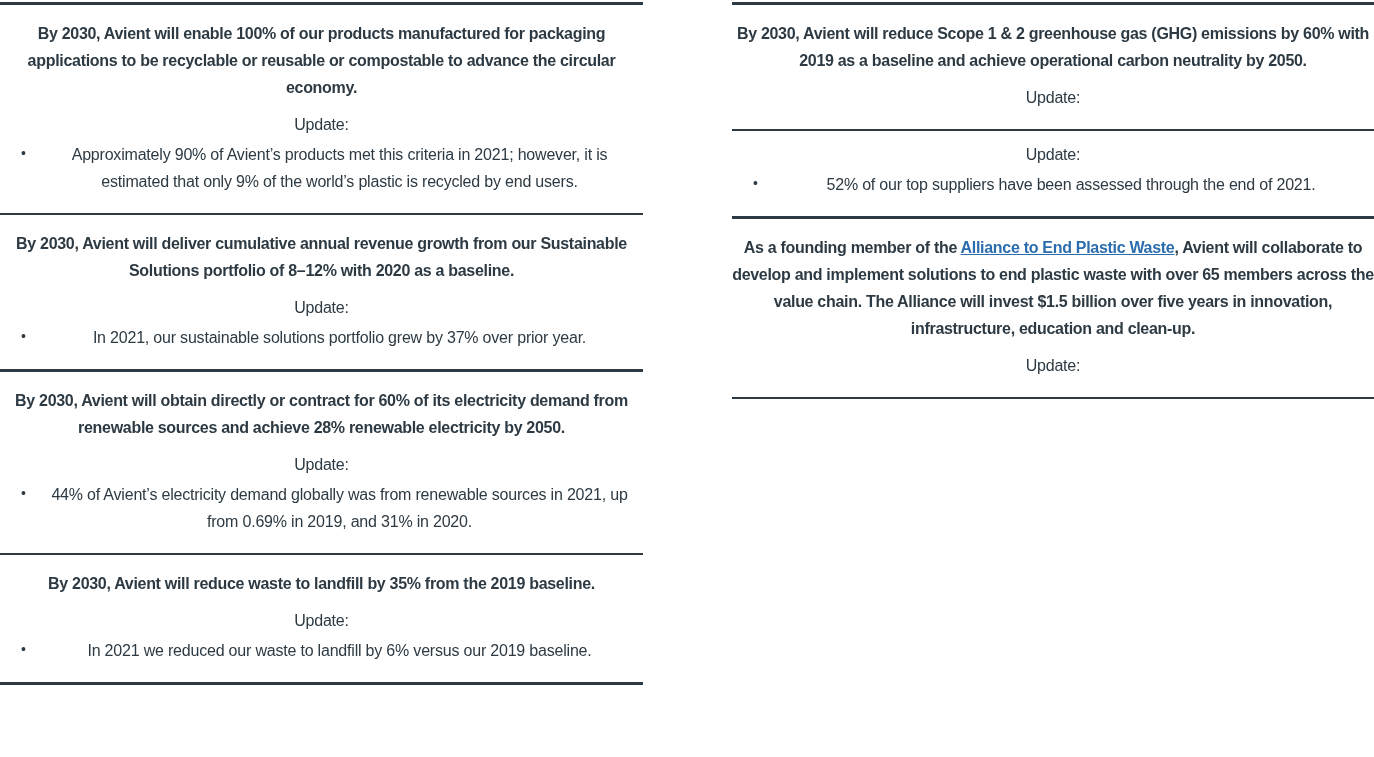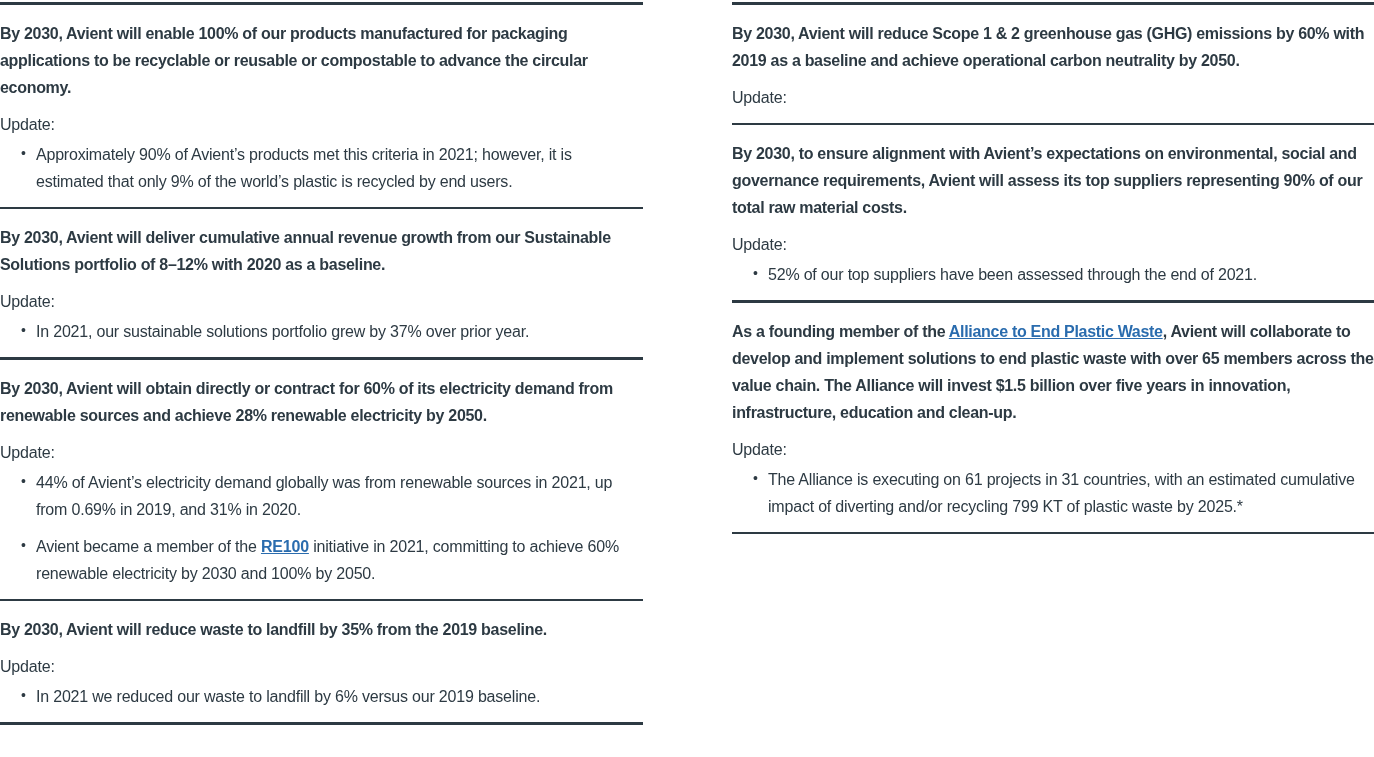--- a/index.html
+++ b/index.html
@@ -34,21 +34,22 @@
   }
   .col.right{
     width:642px;
     margin-left:89px;
   }
   .rule{
     height:2.5px;
     background:var(--rule);
   }
   section.goal-section{
-    padding-bottom:12px;
+    padding-bottom:18px;
+    text-align:center;
   }
   .goal{
     font-weight:700;
     letter-spacing:-0.3px;
     margin:15px 0 0 0;
   }
   .update-label{
     font-weight:400;
     letter-spacing:-0.2px;
     margin:10px 0 0 0;
@@ -104,21 +105,20 @@
         <li class="update-item"><span>In 2021, our sustainable solutions portfolio grew by 37% over prior year.</span></li>
       </ul>
     </section>
     <div class="rule"></div>
 
     <section class="goal-section">
       <p class="goal"><span>By 2030, Avient will obtain directly or contract for 60% of its electricity demand from renewable sources and achieve 28% renewable electricity by 2050.</span></p>
       <p class="update-label">Update:</p>
       <ul class="updates spaced">
         <li class="update-item"><span>44% of Avient’s electricity demand globally was from renewable sources in 2021, up from 0.69% in 2019, and 31% in 2020.</span></li>
-        <li class="update-item"><span>Avient became a member of the </span><a class="inline-link" href="#">RE100</a><span> initiative in 2021, committing to achieve 60% renewable electricity by 2030 and 100% by 2050.</span></li>
       </ul>
     </section>
     <div class="rule"></div>
 
     <section class="goal-section">
       <p class="goal"><span>By 2030, Avient will reduce waste to landfill by 35% from the 2019 baseline.</span></p>
       <p class="update-label">Update:</p>
       <ul class="updates">
         <li class="update-item"><span>In 2021 we reduced our waste to landfill by 6% versus our 2019 baseline.</span></li>
       </ul>
@@ -129,31 +129,27 @@
   <div class="col right">
     <div class="rule"></div>
 
     <section class="goal-section">
       <p class="goal"><span>By 2030, Avient will reduce Scope 1 &amp; 2 greenhouse gas (GHG) emissions by 60% with 2019 as a baseline and achieve operational carbon neutrality by 2050.</span></p>
       <p class="update-label">Update:</p>
     </section>
     <div class="rule"></div>
 
     <section class="goal-section">
-      <p class="goal"><span>By 2030, to ensure alignment with Avient’s expectations on environmental, social and governance requirements, Avient will assess its top suppliers representing 90% of our total raw material costs.</span></p>
       <p class="update-label">Update:</p>
       <ul class="updates">
         <li class="update-item"><span>52% of our top suppliers have been assessed through the end of 2021.</span></li>
       </ul>
     </section>
     <div class="rule"></div>
 
     <section class="goal-section">
       <p class="goal"><span>As a founding member of the </span><a class="inline-link" href="#">Alliance to End Plastic Waste</a><span>, Avient will collaborate to develop and implement solutions to end plastic waste with over 65 members across the value chain. The Alliance will invest $1.5 billion over five years in innovation, infrastructure, education and clean-up.</span></p>
       <p class="update-label">Update:</p>
-      <ul class="updates">
-        <li class="update-item"><span>The Alliance is executing on 61 projects in 31 countries, with an estimated cumulative impact of diverting and/or recycling 799 KT of plastic waste by 2025.*</span></li>
-      </ul>
     </section>
     <div class="rule"></div>
   </div>
 
 </div>
 
 </body></html>

